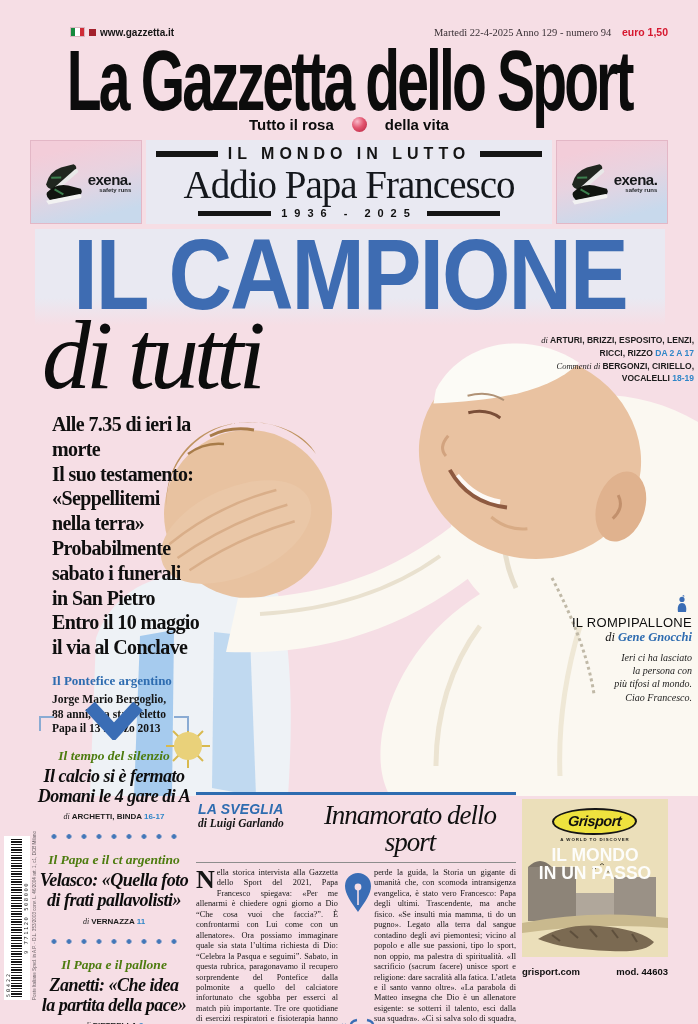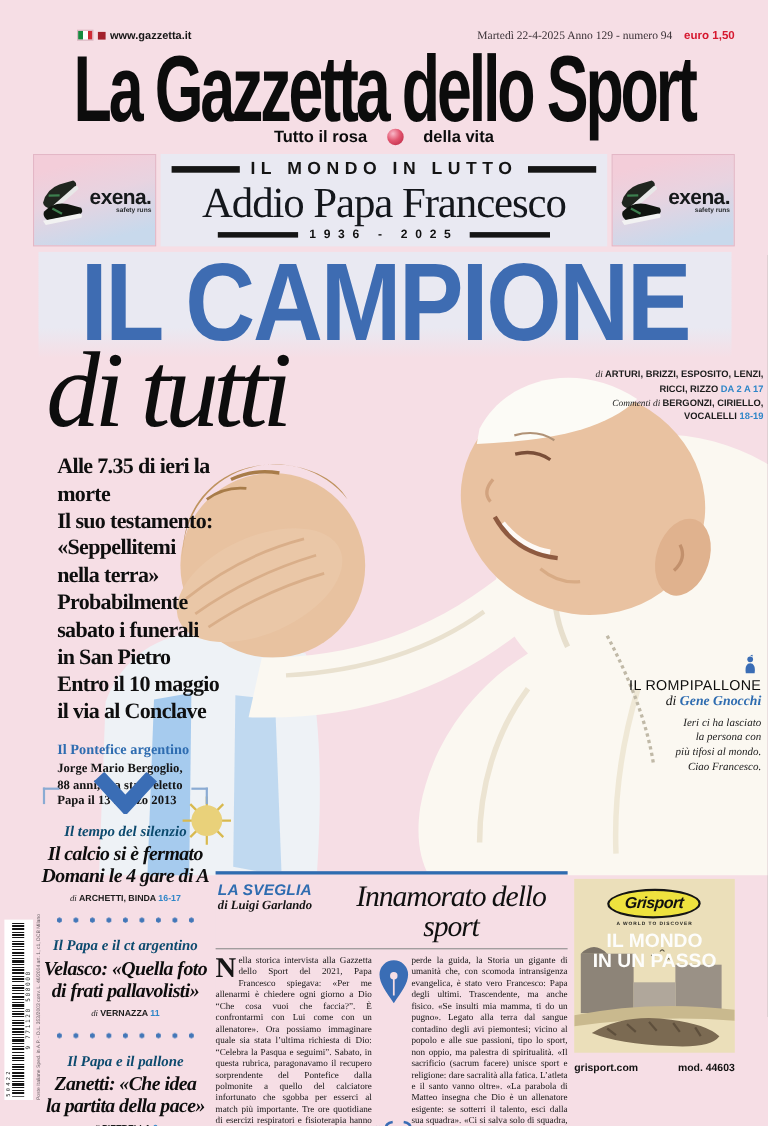--- a/index.html
+++ b/index.html
@@ -22,21 +22,21 @@
   .tagline{left:0;right:0;top:116px;display:flex;justify-content:center;align-items:center;gap:18px;
            font-size:15px;font-weight:800;color:#0c0c0c;}
   .ball{width:15px;height:15px;border-radius:50%;background:radial-gradient(circle at 35% 30%,#f9b8c8,#e2556f 45%,#b51f3c);}
 
   
   .banner-left{left:30px;top:140px;width:112px;height:84px;}
   .banner-right{left:556px;top:140px;width:112px;height:84px;}
   .exena{width:100%;height:100%;background:linear-gradient(165deg,#f3cdd9 15%,#e8d3e0 45%,#c8d9ec 85%);
          display:flex;align-items:center;justify-content:center;gap:5px;border:1px solid #e3b7c6;box-sizing:border-box;}
   .exena-txt{text-align:left;}
-  .exena-brand{font-size:19px;font-weight:800;letter-spacing:-0.5px;color:#15181a;line-height:1;}
+  .exena-brand{font-size:15px;font-weight:800;letter-spacing:-0.5px;color:#15181a;line-height:1;}
   .exena-sub{font-size:6px;font-weight:700;text-align:right;color:#272b2e;}
   .banner-center{left:146px;top:140px;width:406px;height:84px;background:#e9e9f2;text-align:center;
                  padding-top:5px;box-sizing:border-box;}
   .bar-row{display:flex;align-items:center;gap:10px;margin:0 10px;}
   .bar-row .bar{flex:1;height:6px;background:#151515;}
   .kicker-text{font-size:16px;font-weight:800;letter-spacing:5px;white-space:nowrap;color:#141414;}
   .banner-title{font-family:"Liberation Serif",serif;font-size:39px;line-height:1.0;letter-spacing:-1px;
                 margin:2px 0 3px;font-weight:400;color:#14171c;}
   .years-row{margin:0 52px;}
   .years-row .bar{height:5px;}
@@ -74,21 +74,21 @@
   .rompi-by .name{color:#2e6cb0;}
   .rompi-text{margin-top:6px;font-family:"Liberation Serif",serif;font-style:italic;font-size:10px;
               line-height:1.32;white-space:pre-line;color:#222;}
 
   
   .left-stack{left:35px;top:700px;width:158px;text-align:center;z-index:5;padding-bottom:14px;}
   .corner{position:absolute;width:13px;height:13px;}
   .ctl{left:4px;top:16px;border-left:2px solid #8aabd3;border-top:2px solid #8aabd3;}
   .ctr{right:4px;top:16px;border-right:2px solid #8aabd3;border-top:2px solid #8aabd3;}
   .chevron{margin:2px auto 8px;display:block;}
-  .lb-kicker{font-family:"Liberation Serif",serif;font-style:italic;font-weight:700;font-size:13.5px;color:#0c4a6e;}
+  .lb-kicker{font-family:"Liberation Serif",serif;font-style:italic;font-weight:700;font-size:13.5px;color:#4d7c0f;}
   .lb-head{font-family:"Liberation Serif",serif;font-style:italic;font-weight:700;font-size:18px;line-height:1.12;
            letter-spacing:-0.5px;white-space:pre-line;color:#0d0d0d;margin-top:2px;}
   .lb-by{margin-top:6px;font-size:8px;font-weight:700;color:#1c1c1c;}
   .dots{height:7px;margin:12px 16px;background-image:radial-gradient(circle,#4377b8 2.1px,rgba(0,0,0,0) 2.5px);
         background-size:15px 7px;background-repeat:repeat-x;background-position:center;}
 
   
   .sveglia{left:196px;top:792px;width:320px;background:#f6dee5;z-index:5;border-top:3px solid #2e6cb0;
            padding-top:6px;box-sizing:border-box;}
   .sv-head{display:flex;align-items:flex-start;}

